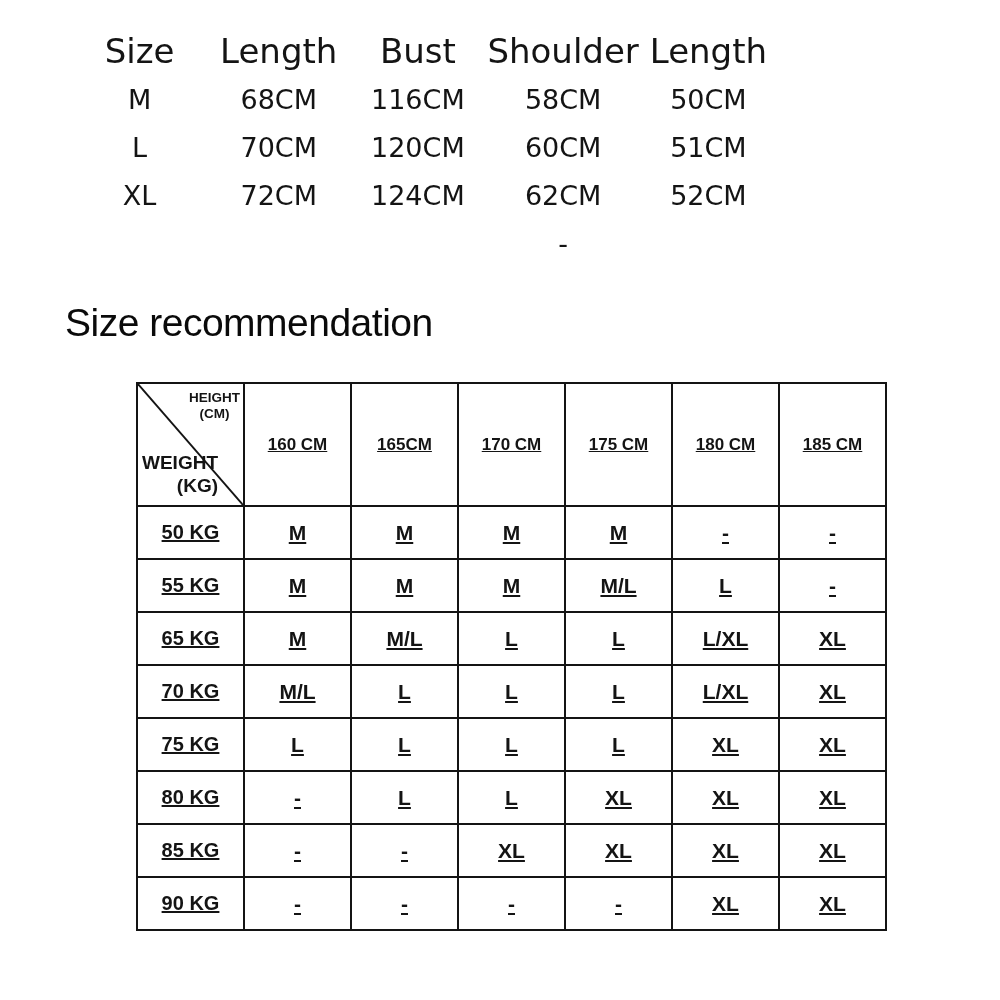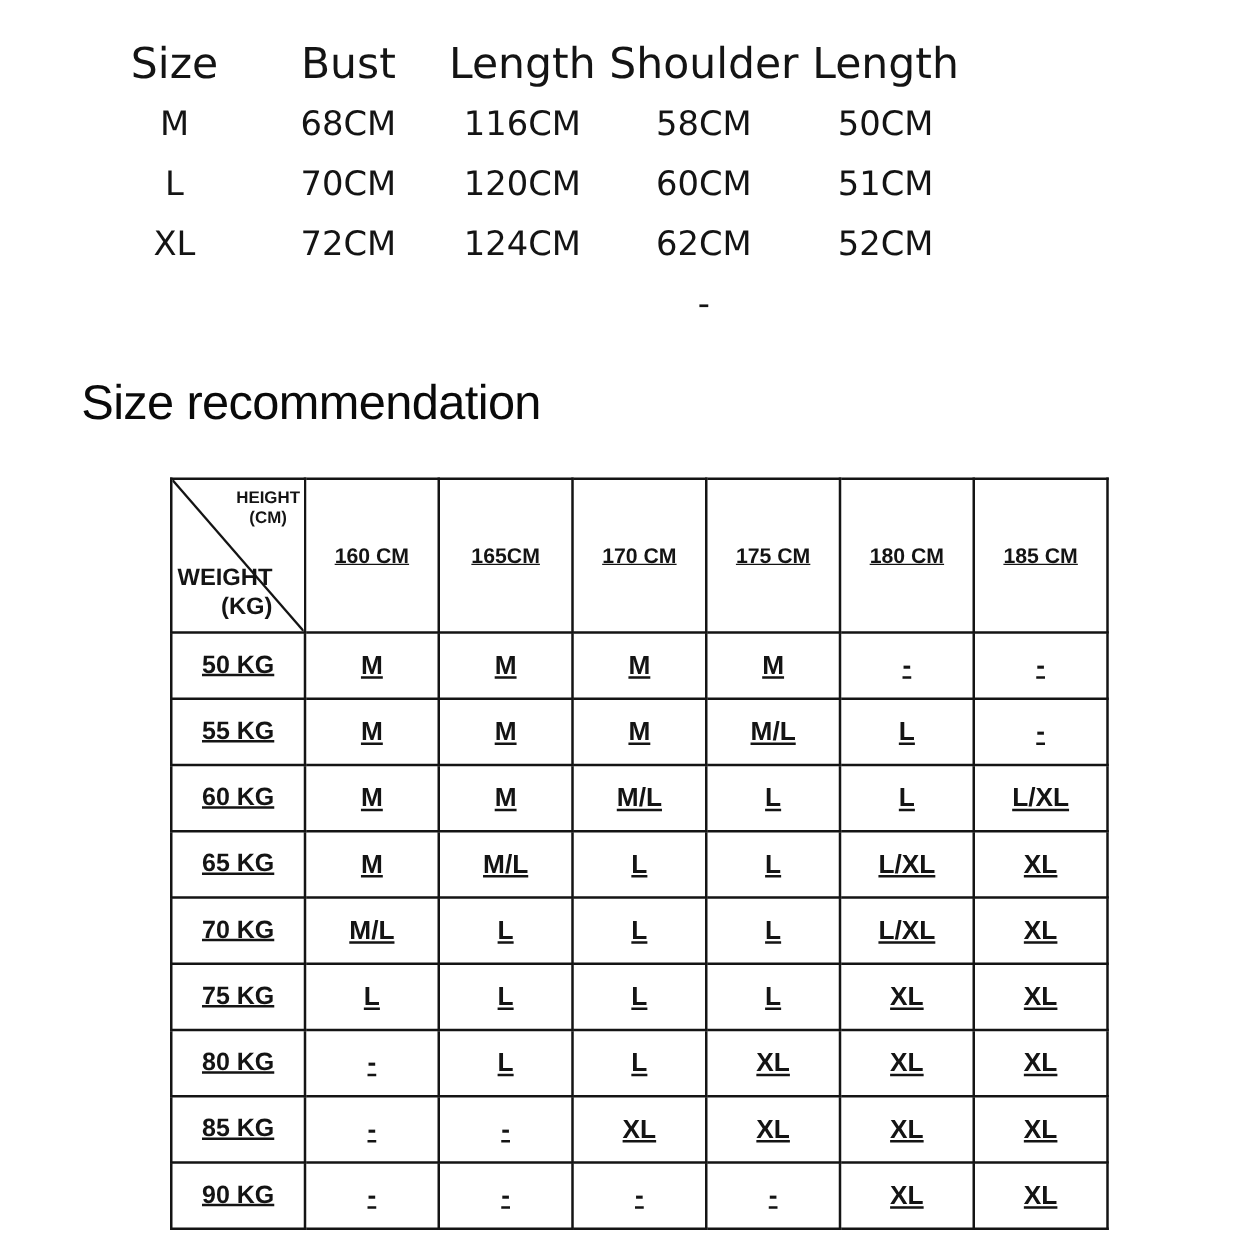--- a/index.html
+++ b/index.html
@@ -79,22 +79,22 @@
     position: absolute; bottom: 7px; left: 4px;
     font-size: 19px; font-weight: bold;
     line-height: 1.2; text-align: right;
   }
 </style>
 </head>
 <body>
 
 <div class="measure-table">
   <div class="mcell mhead">Size</div>
+  <div class="mcell mhead">Length</div>
   <div class="mcell mhead">Bust</div>
-  <div class="mcell mhead">Length</div>
   <div class="mcell mhead">Shoulder</div>
   <div class="mcell mhead">Length</div>
 
   <div class="mcell">M</div>
   <div class="mcell">68CM</div>
   <div class="mcell">116CM</div>
   <div class="mcell">58CM</div>
   <div class="mcell">50CM</div>
 
   <div class="mcell">L</div>
@@ -163,29 +163,20 @@
   <tr class="body-row">
     <td class="row-label">55 KG</td>
     <td class="size-cell">M</td>
     <td class="size-cell">M</td>
     <td class="size-cell">M</td>
     <td class="size-cell">M/L</td>
     <td class="size-cell">L</td>
     <td class="size-cell">-</td>
   </tr>
   <tr class="body-row">
-    <td class="row-label">60 KG</td>
-    <td class="size-cell">M</td>
-    <td class="size-cell">M</td>
-    <td class="size-cell">M/L</td>
-    <td class="size-cell">L</td>
-    <td class="size-cell">L</td>
-    <td class="size-cell">L/XL</td>
-  </tr>
-  <tr class="body-row">
     <td class="row-label">65 KG</td>
     <td class="size-cell">M</td>
     <td class="size-cell">M/L</td>
     <td class="size-cell">L</td>
     <td class="size-cell">L</td>
     <td class="size-cell">L/XL</td>
     <td class="size-cell">XL</td>
   </tr>
   <tr class="body-row">
     <td class="row-label">70 KG</td>

